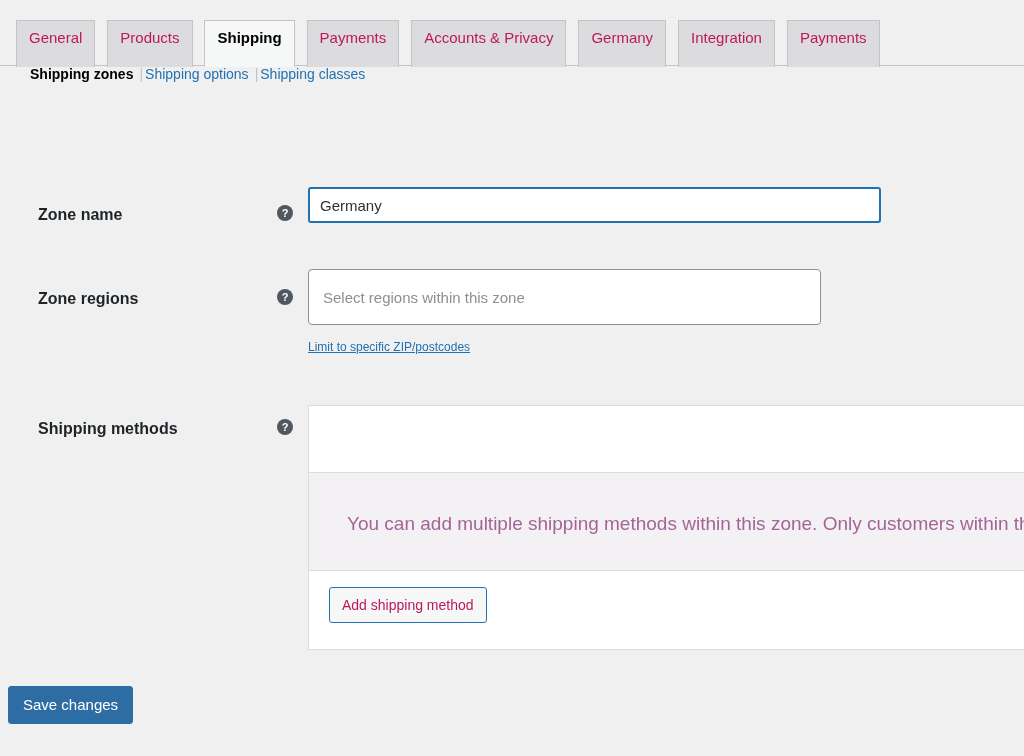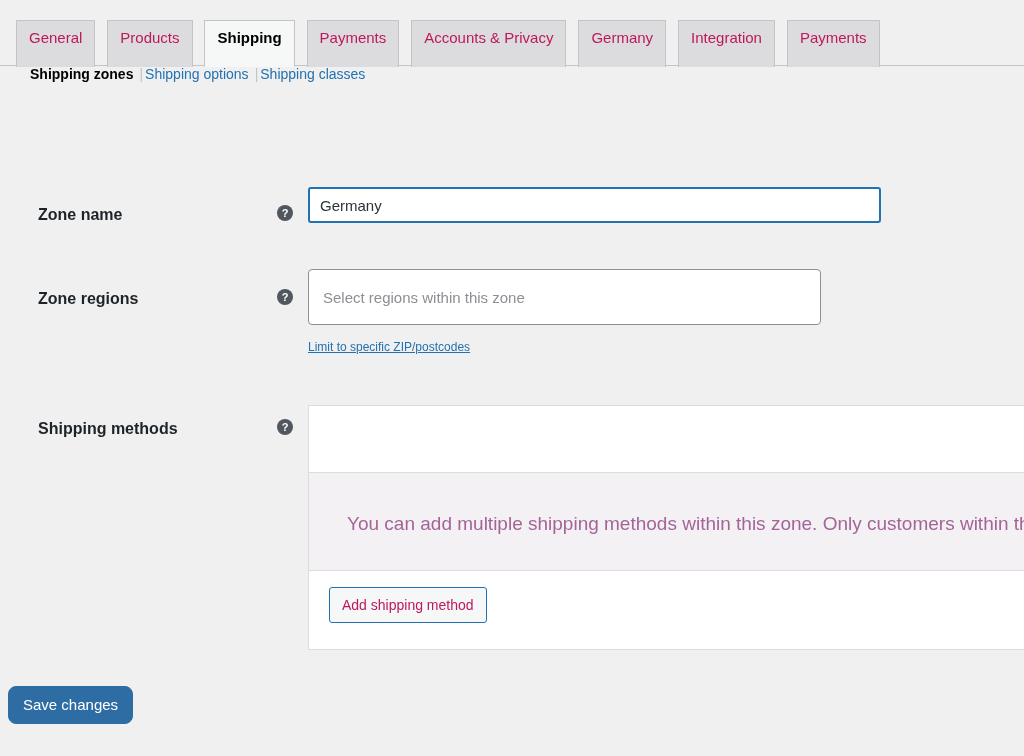--- a/index.html
+++ b/index.html
@@ -258,21 +258,21 @@
     top: 686px;
     box-sizing: border-box;
     padding: 0 14px;
     height: 38px;
     line-height: 36px;
     font-size: 15px;
     font-family: "Liberation Sans", sans-serif;
     color: #fff;
     background: #2e6da4;
     border: 1px solid #2e6da4;
-    border-radius: 8px;
+    border-radius: 3px;
     cursor: pointer;
     white-space: nowrap;
   }
 </style>
 </head>
 <body>
 
 <div class="page">
 
   <div class="nav-tab-wrapper">

